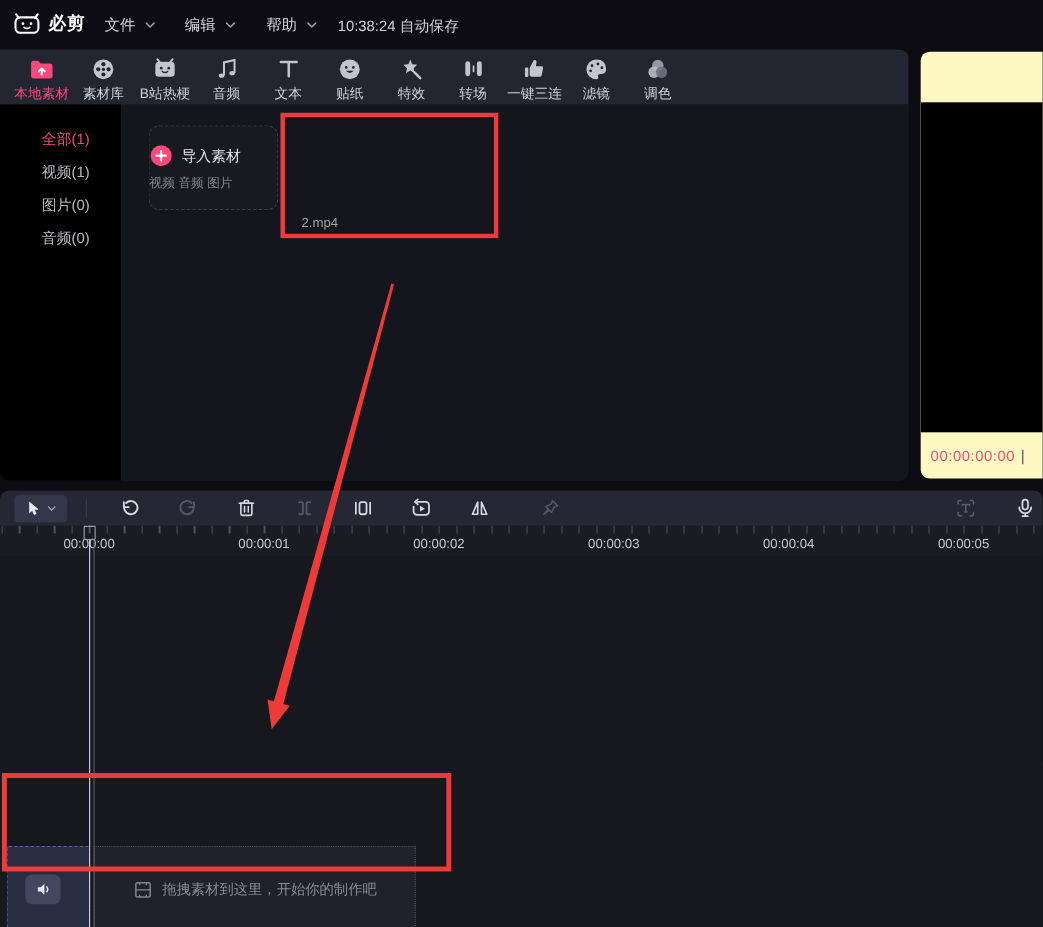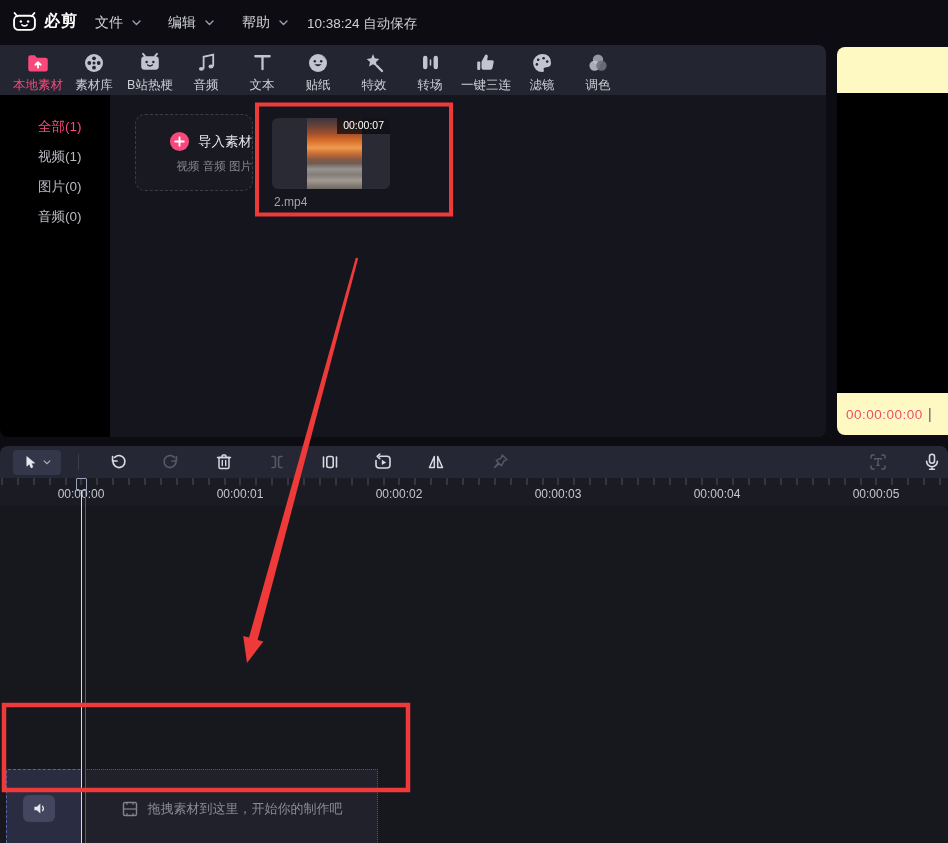--- a/index.html
+++ b/index.html
@@ -23,21 +23,21 @@
   .tab .ic { height:26px; display:flex; align-items:center; justify-content:center; }
   .tab .lb { font-size:12.5px; color:#cfd0d8; margin-top:1px; white-space:nowrap; }
   .tab.active .lb { color:var(--accent,#f8487c); }
 
   #sidebar { left:0; top:50px; width:110px; height:342px; background:#000000; padding-top:17px; }
   .side-item { height:30px; line-height:30px; padding-left:38px; font-size:13.5px; color:#b9bac2; cursor:default; }
   .side-item.active { color:var(--accent,#f8487c); }
 
   #materials { left:110px; top:50px; width:716px; height:342px; background:#15151d; }
   #import-card { left:25px; top:19px; width:118px; height:77px; border:1.5px dashed #3c3c49; border-radius:10px; background:#191922;
-    display:flex; flex-direction:column; align-items:flex-end; justify-content:center; gap:7px; cursor:default; }
+    display:flex; flex-direction:column; align-items:flex-start; justify-content:center; gap:7px; cursor:default; }
   .import-row { display:flex; align-items:center; gap:8px; }
   .import-label { font-size:13.5px; color:#e9eaef; }
   .import-types { font-size:11.5px; color:#83848e; }
   #clip-card { left:162px; top:23px; width:118px; height:71px; background:#2a2a34; border-radius:6px; overflow:hidden; }
   #clip-thumb { left:35px; top:0; width:55px; height:71px;
     background:linear-gradient(180deg,#3e3340 0%,#6b4336 12%,#a34f2c 22%,#d96f2a 32%,#ef9a4e 42%,#c96e35 50%,#8a5a42 58%,#6f5c55 64%,#97948f 72%,#837d78 80%,#a29a92 88%,#6d6760 100%); }
   #clip-duration { right:0; top:0; height:16px; padding:1px 6px 0 6px; background:rgba(8,8,12,0.72); color:#fff; font-size:10.5px; }
   #clip-name { left:164px; top:100px; font-size:12px; color:#a3a3a3; }
 
   
@@ -242,24 +242,20 @@
         <div class="import-row">
           <svg width="21" height="21" viewBox="0 0 22 22">
               <circle cx="11" cy="11" r="10" fill="#f8487c"></circle>
               <path d="M11 6.5 v9 M6.5 11 h9" stroke="#fff" stroke-width="2" stroke-linecap="round"></path>
             </svg>
           <span class="import-label">导入素材</span>
         </div>
         <span class="import-types">视频 音频 图片</span>
       </div>
 
-      <div id="clip-card" class="abs">
-        <div id="clip-thumb" class="abs"></div>
-        <div id="clip-duration" class="abs">00:00:07</div>
-      </div>
       <div id="clip-name" class="abs">2.mp4</div>
     </div>
   </div>
 
   <div id="preview" class="abs">
     <div id="preview-video" class="abs"></div>
     <div id="preview-timecode" class="abs">00:00:00:00</div>
     <div id="preview-divider" class="abs">|</div>
   </div>
 

